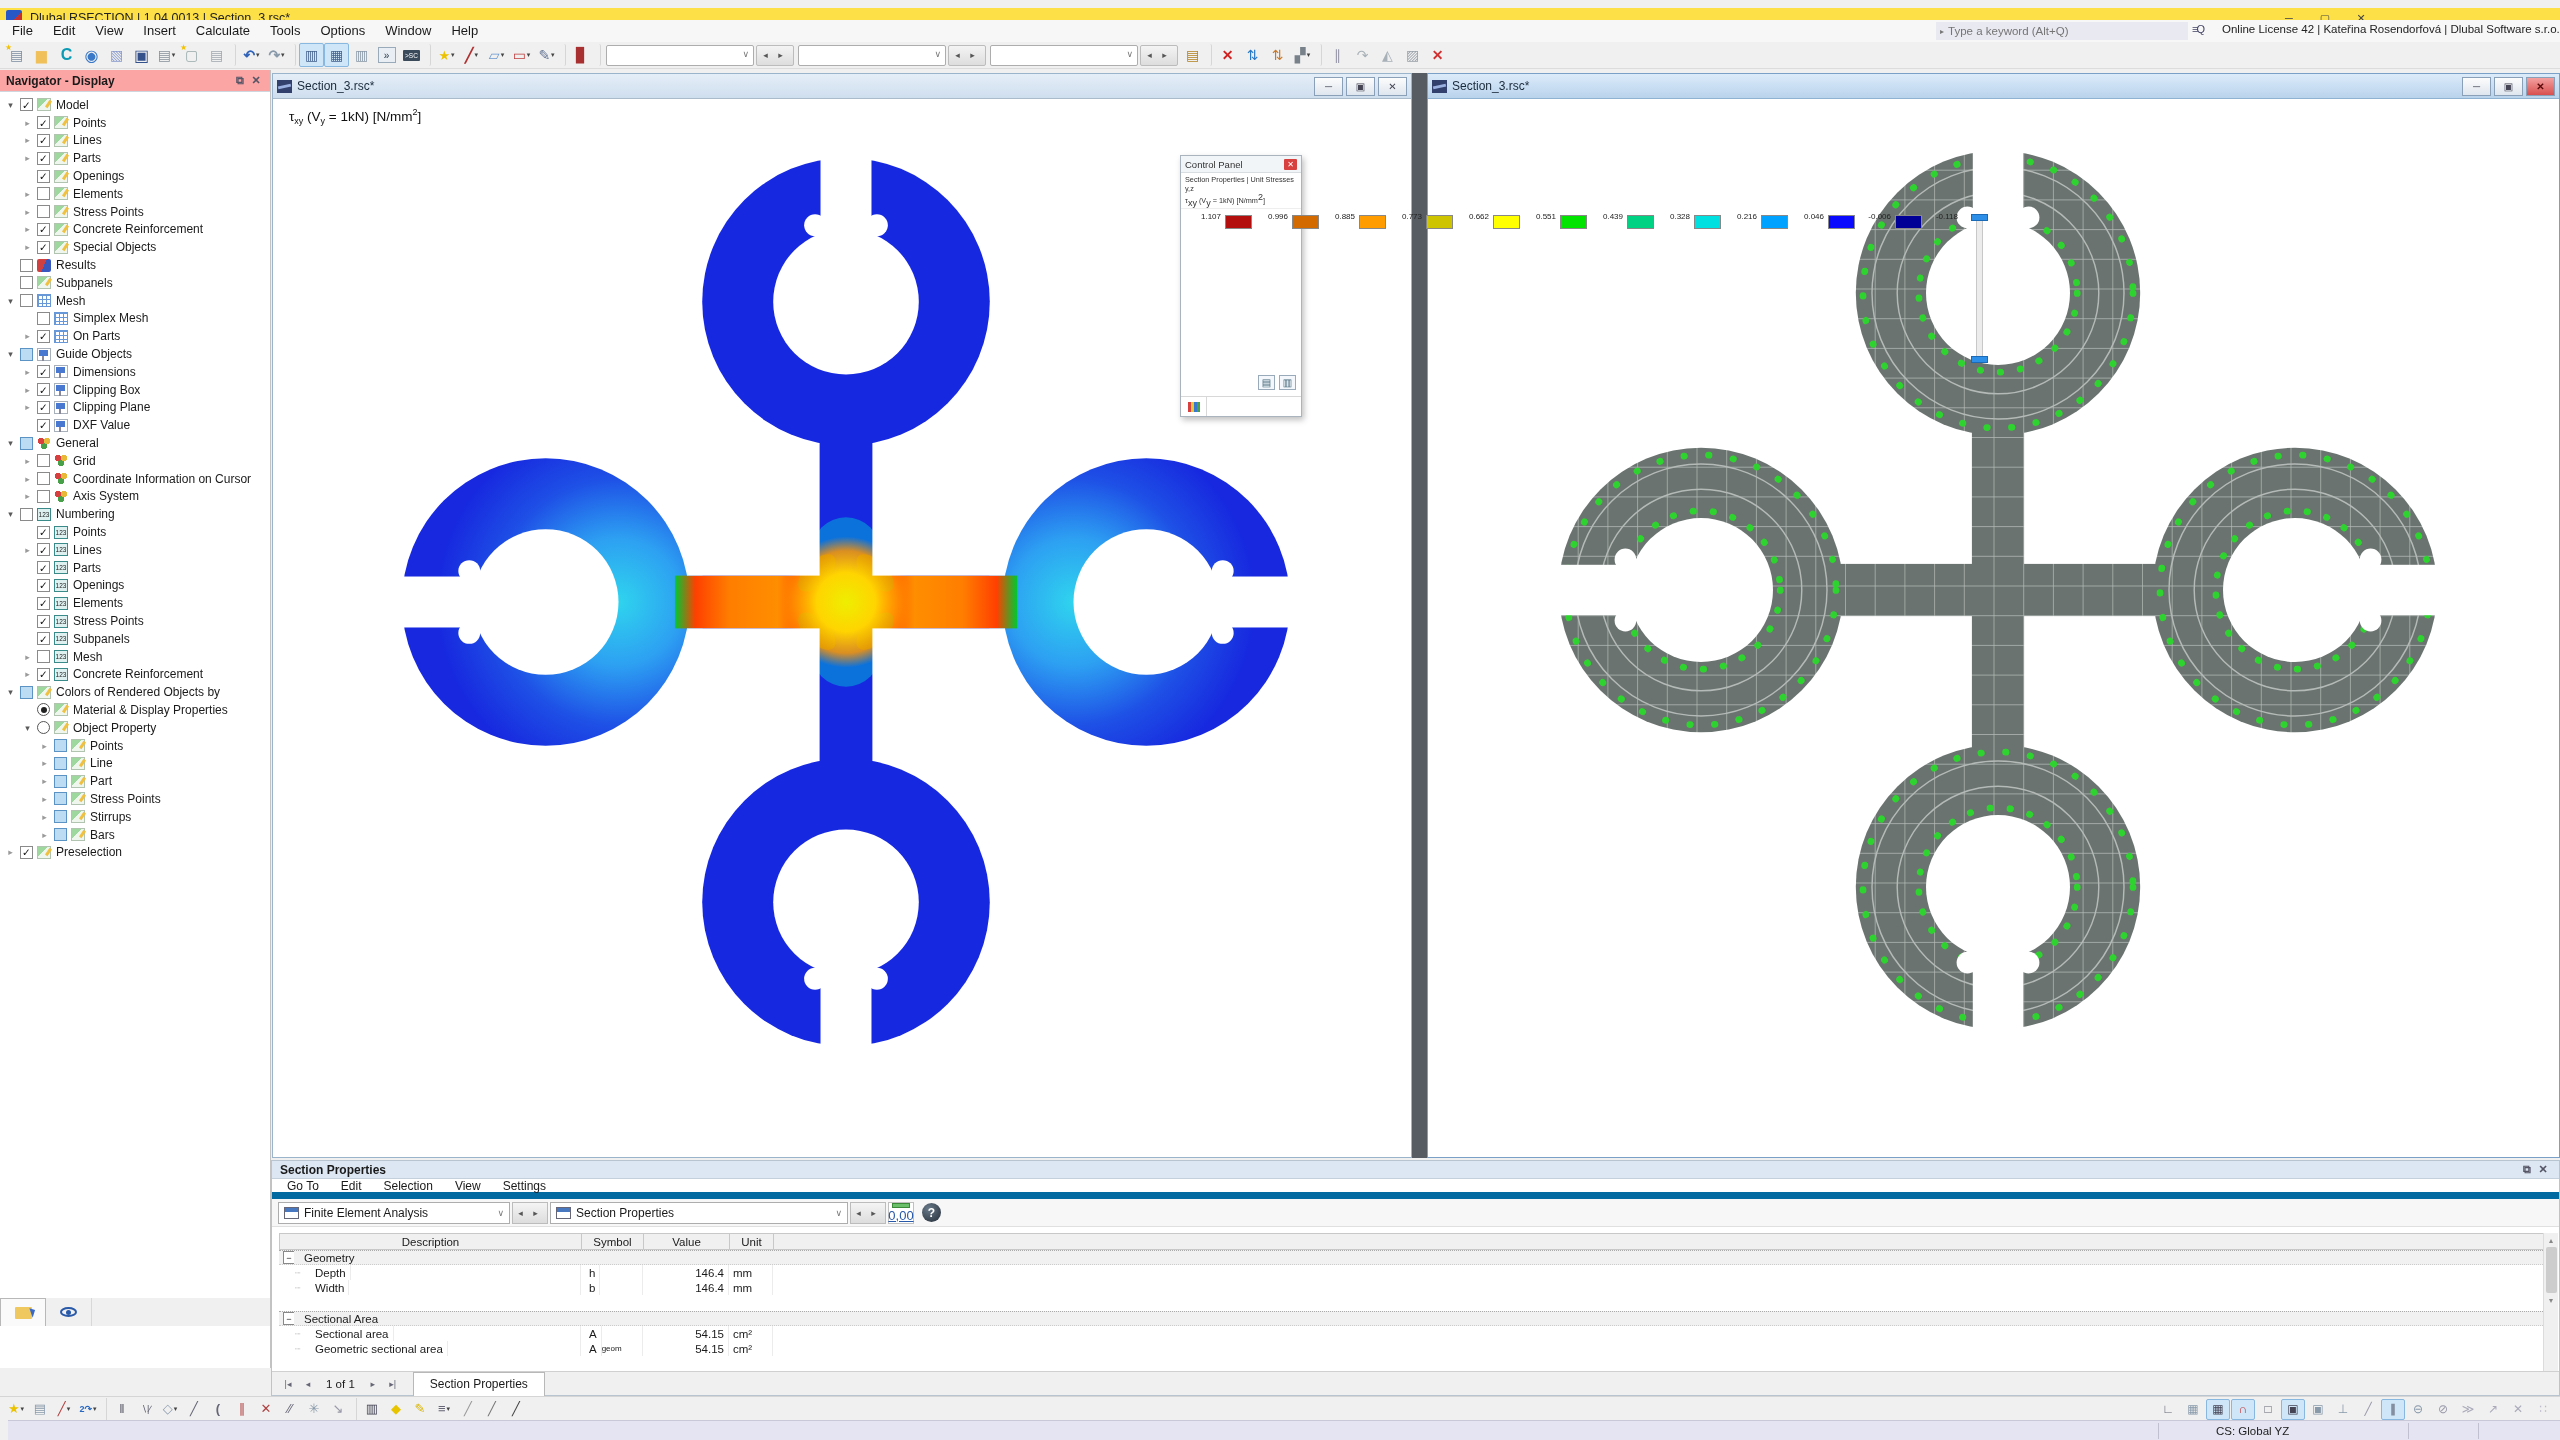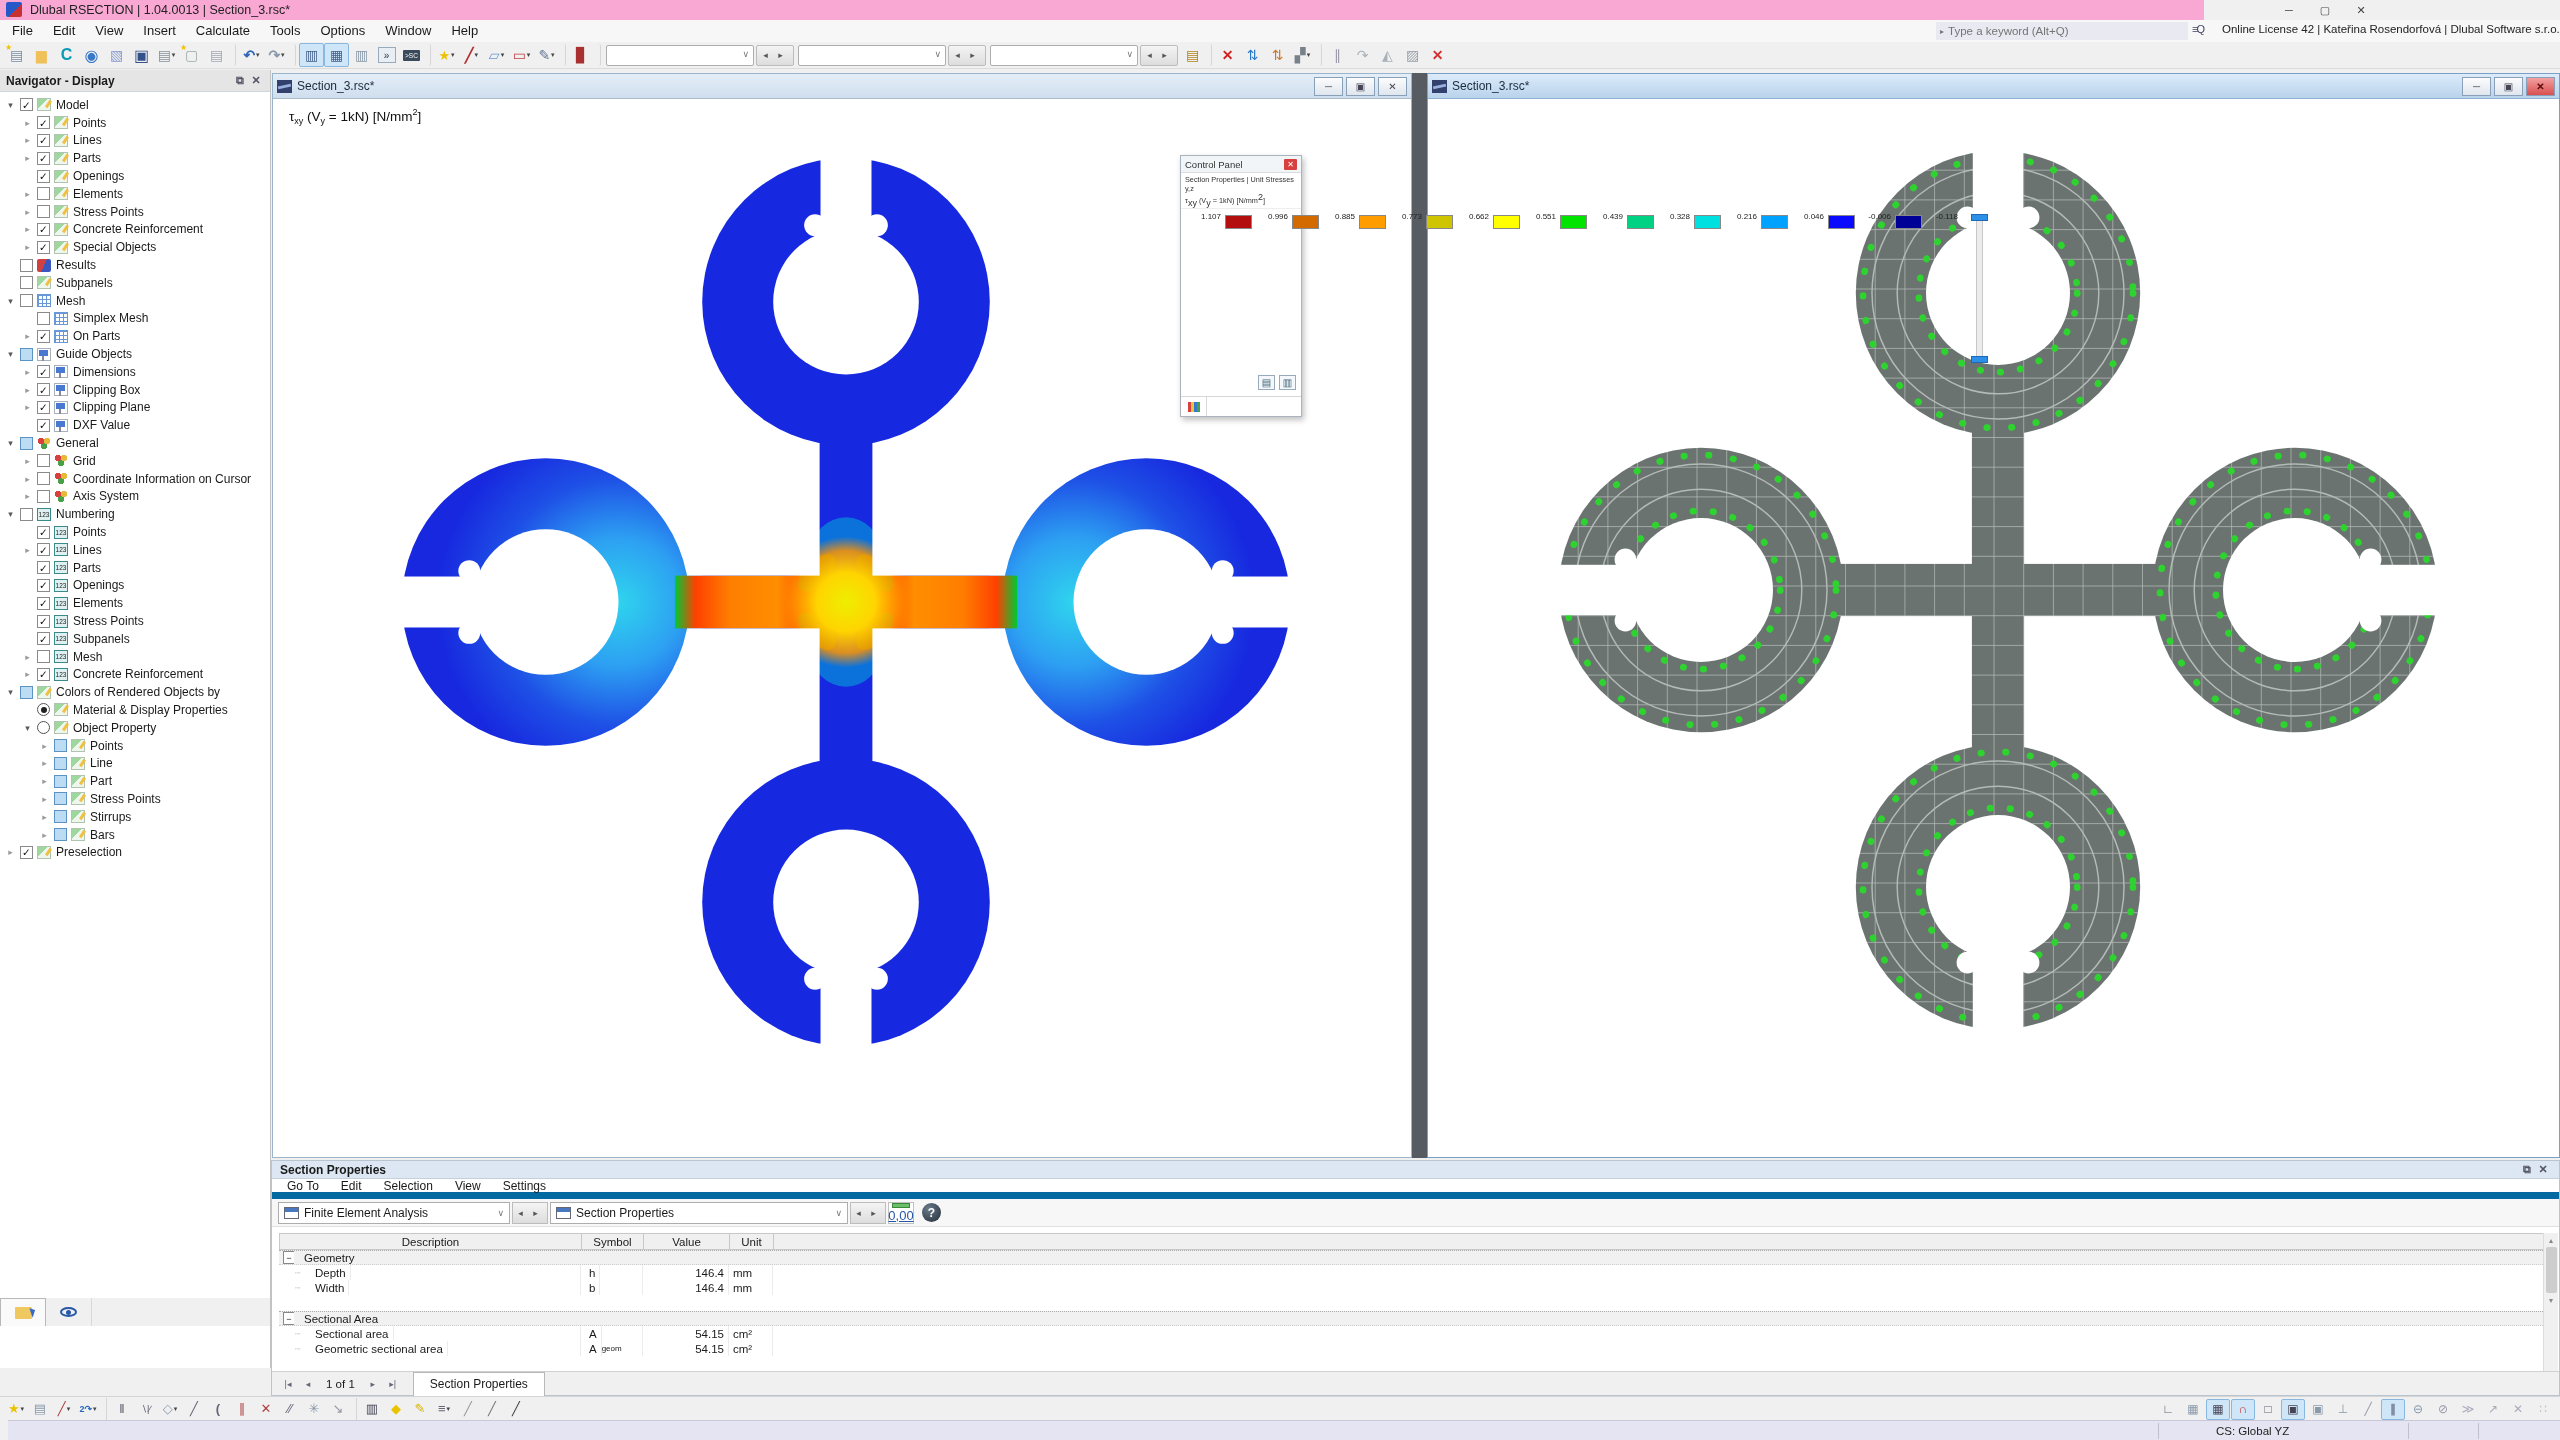--- a/index.html
+++ b/index.html
@@ -1,19 +1,19 @@
 <!DOCTYPE html>
 <html><head>
 <meta charset="utf-8">
 <style>
 *{margin:0;padding:0;box-sizing:border-box;font-family:"Liberation Sans",sans-serif}
 html,body{width:2560px;height:1440px;overflow:hidden;background:#f0f0f0;position:relative;font-size:12px;color:#1a1a1a}
 .abs{position:absolute}
 
-#titlebar{left:0;top:0;width:2204px;height:20px;background:#f9a8d4}
+#titlebar{left:0;top:8px;width:2560px;height:20px;background:#fde047}
 #app-logo{left:6px;top:2px;width:16px;height:15px;background:linear-gradient(135deg,#2858c8 0 55%,#c83030 55%);border-radius:2px}
 #title-text{left:30px;top:3px;font-size:12.5px;color:#222}
 .winbtn{top:1px;width:34px;height:18px;display:flex;align-items:center;justify-content:center;color:#444;font-size:11px}
 #menubar{left:0;top:20px;width:2560px;height:22px;background:#f7f7f7;display:flex;align-items:center;padding-left:2px}
 .menu-item{padding:0 10px;font-size:13px;height:22px;line-height:22px}
 #search-wrap{position:absolute;left:1936px;top:2px;width:252px;height:18px;background:#e9e9f2;display:flex;align-items:center;padding:0 4px;gap:4px}
 #search-arrow{font-size:8px;color:#777}
 #search-input{border:none;background:transparent;outline:none;font-size:11.5px;color:#555;width:210px}
 #search-icon{position:absolute;left:2192px;top:3px;font-size:11px;color:#446;letter-spacing:-2px}
 #license-text{position:absolute;left:2222px;top:3px;width:332px;font-size:11.5px;color:#222;white-space:nowrap}
@@ -54,21 +54,21 @@
 .i-axy::before{content:"⇅";color:#2878c8}
 .i-axx::before{content:"⇅";color:#c87828}
 .i-micro::before{content:"▞";color:#78808a}
 .i-meas::before{content:"∥";color:#99a}
 .i-rot::before{content:"↷";color:#a8b0b8}
 .i-mirror::before{content:"◭";color:#a8b0b8}
 .i-clip::before{content:"▨";color:#98a0a8}
 .i-del::before{content:"✕";color:#d03030;font-weight:bold}
 
 #nav-panel{left:0;top:70px;width:271px;height:1298px;background:#fff;border-right:1px solid #c3c3c3}
-#nav-title{left:0;top:0;width:100%;height:22px;background:#e5e5e5;border-bottom:1px solid #d0d6de;display:flex;align-items:center;padding:0 6px;font-weight:bold;font-size:12px}
+#nav-title{left:0;top:0;width:100%;height:22px;background:#fca5a5;border-bottom:1px solid #d0d6de;display:flex;align-items:center;padding:0 6px;font-weight:bold;font-size:12px}
 #nav-title .sp{flex:1}
 .nv-ic{width:16px;text-align:center;color:#556;font-size:11px}
 #tree{position:absolute;left:0;top:24px;width:100%;height:1270px;overflow:hidden;padding-top:2px}
 .trow{display:flex;align-items:center;height:17.8px;padding-left:4px;white-space:nowrap}
 .trow.d1{padding-left:21px}.trow.d2{padding-left:38px}
 .texp{width:13px;flex:none;color:#9a9a9a;font-size:9px;text-align:center}
 .texp.o::before{content:"▾";color:#5a5a5a}
 .texp.x::before{content:"▸"}
 .tcb{width:13px;height:13px;border:1px solid #8a8a8a;background:#fff;flex:none;display:flex;align-items:center;justify-content:center;font-size:10.5px;margin:0 3px;color:#111}
 .tcb.c::before{content:"✓"}

